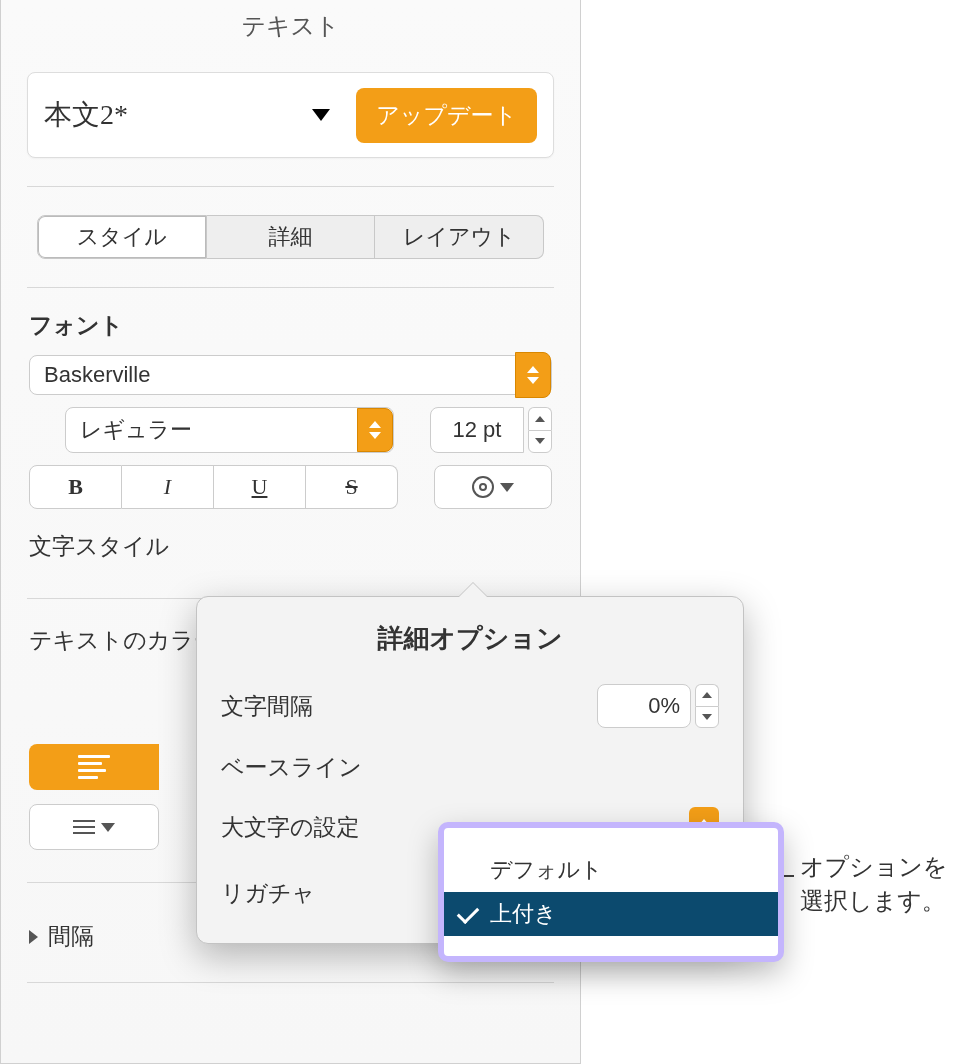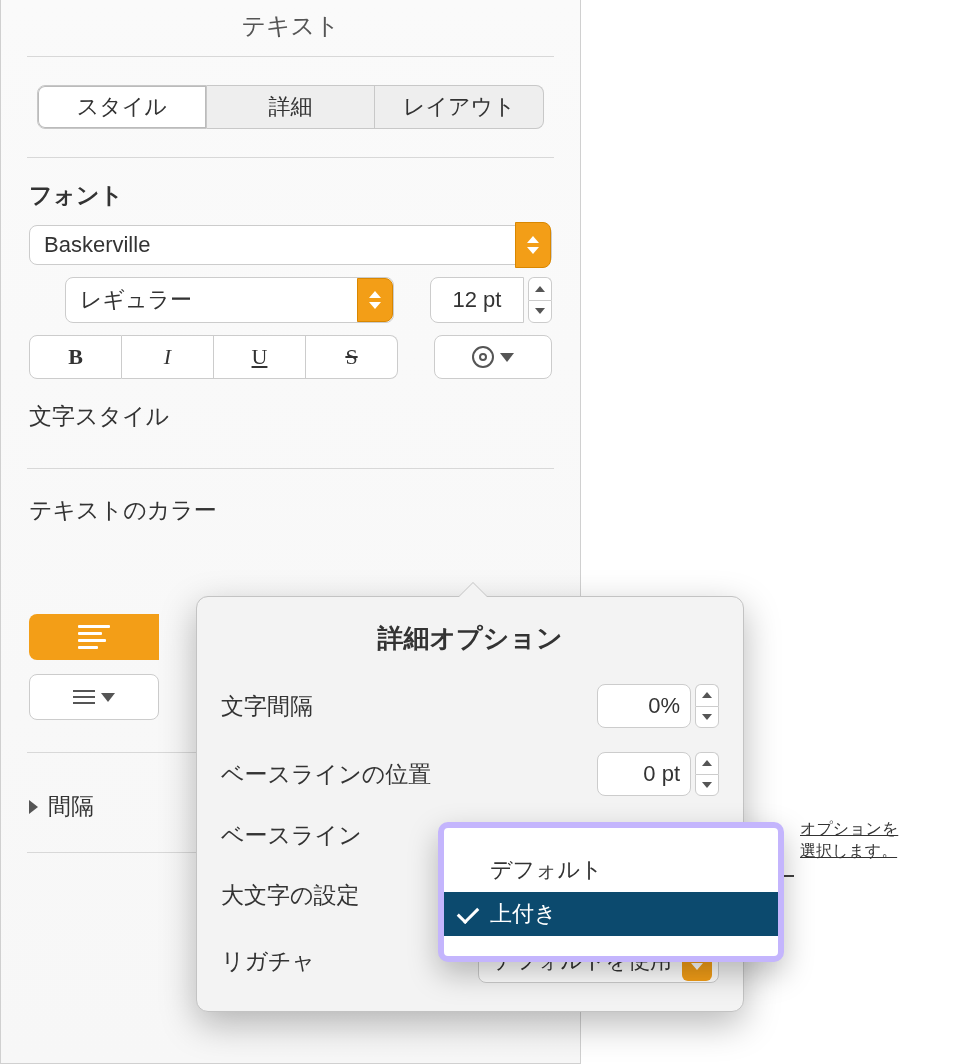--- a/index.html
+++ b/index.html
@@ -336,34 +336,38 @@
     position:absolute;
     left:714px;
     top:875px;
     width:80px;
     height:2px;
     background:#404040;
   }
   .callout-text{
     position:absolute;
     left:800px;
-    top:818px;
-    font-size:16px;
+    top:850px;
+    font-size:24px;
     line-height:1.4;
-    text-decoration:underline;
   }
   .spacer { flex:1; }
 </style>
 </head>
 <body>
 
 <div class="sidebar">
 
   <div class="header">テキスト</div>
 
+  <div class="style-row">
+    <span class="style-name">本文2*</span>
+    <span class="chevron-down"></span>
+    <button class="update-btn">アップデート</button>
+  </div>
 
   <div class="divider"></div>
 
   <div class="tabs">
     <div class="tab active">スタイル</div>
     <div class="tab">詳細</div>
     <div class="tab">レイアウト</div>
   </div>
 
   <div class="divider"></div>
@@ -468,34 +472,20 @@
         <div class="mini-step">
             <span class="g-up"></span>
           </div>
         <div class="mini-step">
             <span class="g-down"></span>
           </div>
       </div>
     </div>
   </div>
 
-  <div class="pop-row">
-    <span>ベースラインの位置</span>
-    <div class="val-group">
-      <div class="pop-field">0 pt</div>
-      <div class="pop-stepper">
-        <div class="mini-step">
-            <span class="g-up"></span>
-          </div>
-        <div class="mini-step">
-            <span class="g-down"></span>
-          </div>
-      </div>
-    </div>
-  </div>
 
   <div class="pop-row">
     <span>ベースライン</span>
   </div>
 
   <div class="pop-row">
     <span>大文字の設定</span>
     <div style="width:30px;height:40px;background:#f39e17;border-radius:6px;display:flex;flex-direction:column;align-items:center;justify-content:center;gap:3px;">
       <span class="car-up"></span>
       <span class="car-down"></span>

